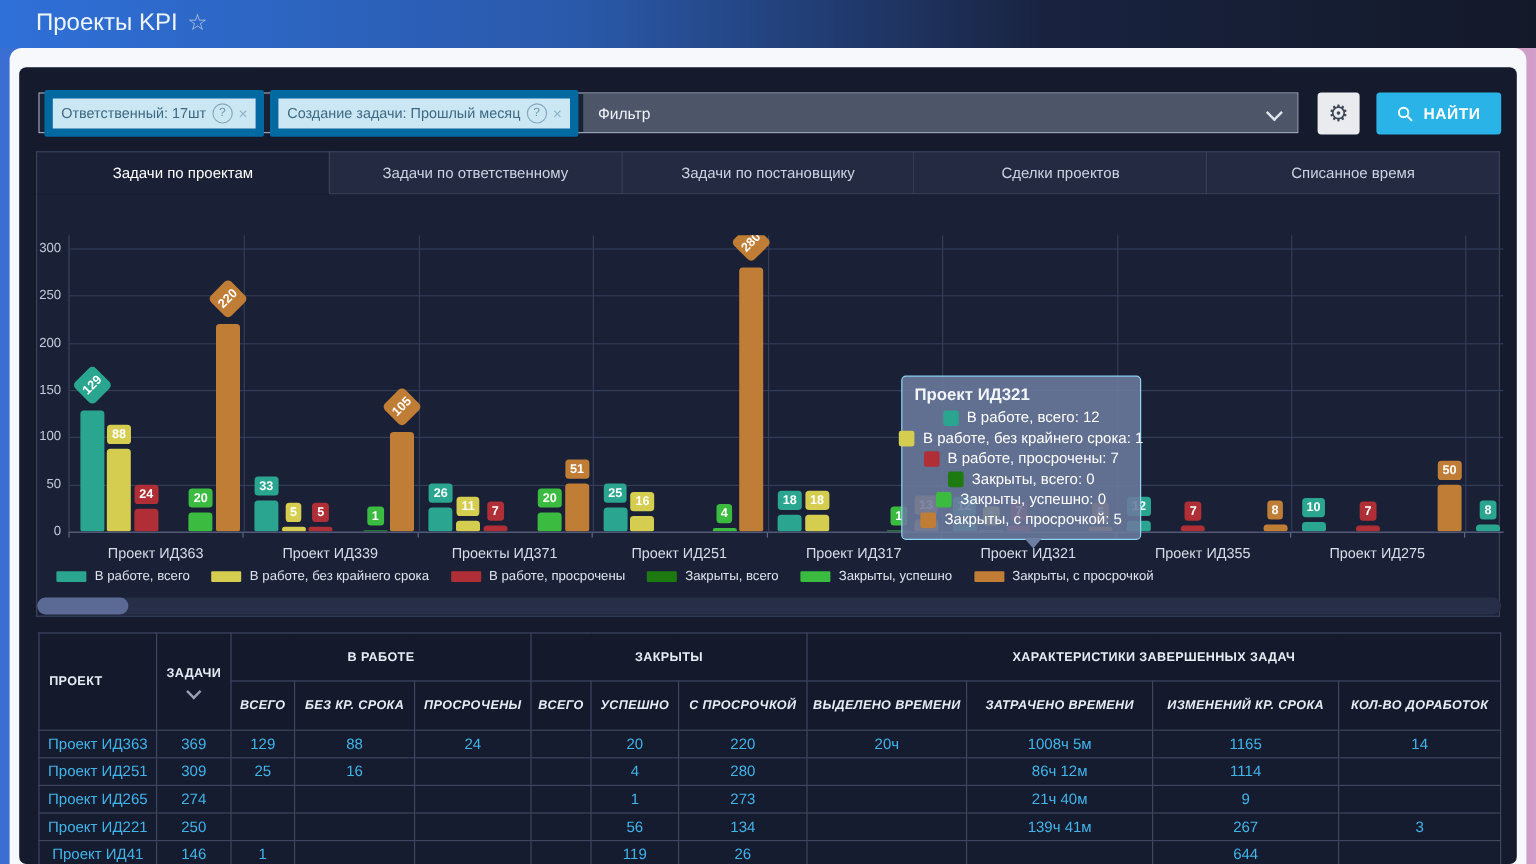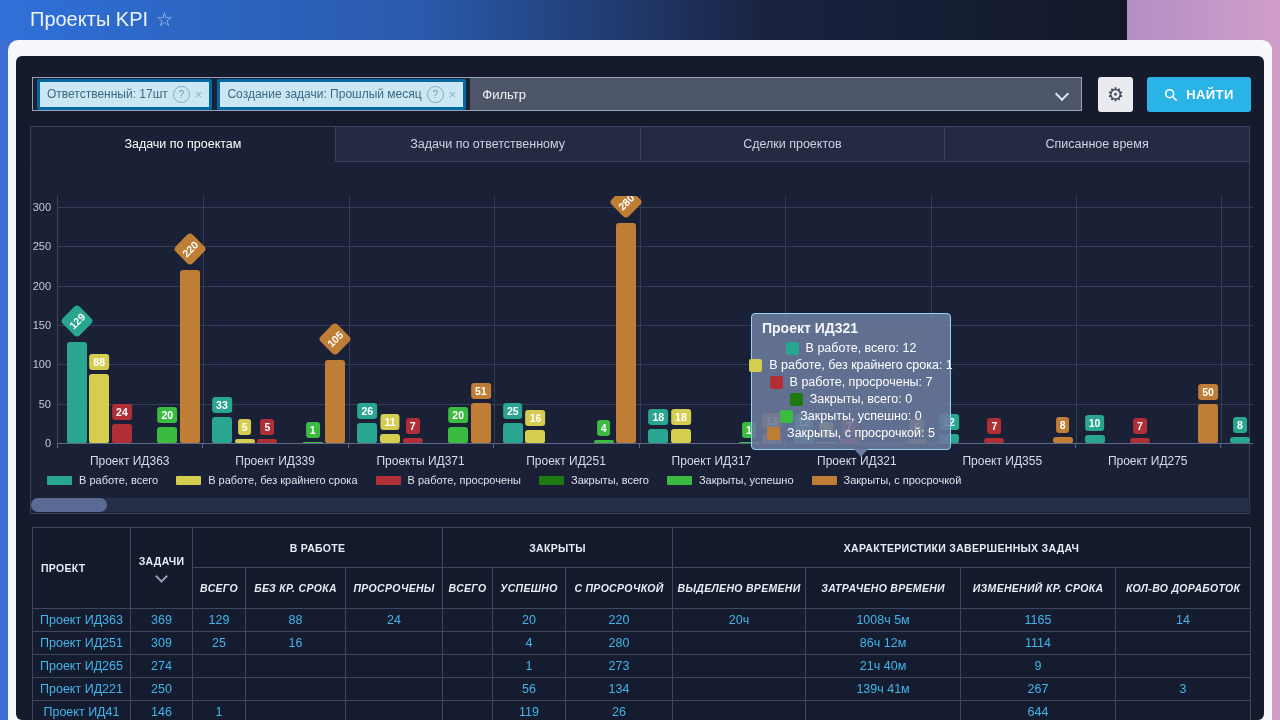--- a/index.html
+++ b/index.html
@@ -1,27 +1,27 @@
 <!DOCTYPE html>
 <html><head>
 <meta charset="utf-8">
 <style>
   html,body{margin:0;padding:0;}
   body{width:1280px;height:720px;overflow:hidden;font-family:"Liberation Sans","DejaVu Sans",sans-serif;}
   .page{position:relative;width:1280px;height:720px;background:linear-gradient(90deg,#3a6ed2 0%,#6f6ac2 60%,#d09ec8 100%);overflow:hidden;}
-  .topbar{position:absolute;top:0;left:0;width:1127px;height:40px;background:linear-gradient(90deg,#2f70d8 0%,#2a59aa 38%,#192340 68%,#131929 100%);}
+  .topbar{position:absolute;top:0;left:0;width:1280px;height:40px;background:linear-gradient(90deg,#2f70d8 0%,#2a59aa 38%,#192340 68%,#131929 100%);}
   .page-title{position:absolute;left:30px;top:8px;font-size:20px;color:#eef4fc;}
   .star{color:#b9c8dd;font-size:19px;margin-left:8px;}
   .panel{position:absolute;left:8px;top:40px;width:1264px;height:680px;background:#f7f8fb;border-radius:10px 10px 0 0;}
   .card{position:absolute;left:8px;top:16px;width:1248px;height:664px;background:#151a2c;border-radius:6px;}
 
   
   .filter-box{position:absolute;left:16px;top:21px;width:1050px;height:34px;border:1px solid #99a3b8;background:#1b2134;display:flex;align-items:center;box-sizing:border-box;}
   .tags{display:flex;gap:5px;padding:0 4px;}
-  .tag{background:#cbe7f4;border:3px solid #0369a1;border-radius:2px;height:25px;display:flex;align-items:center;padding:0 7px;font-size:12px;color:#3d6981;white-space:nowrap;}
+  .tag{background:#cbe7f4;border:7px solid #0369a1;border-radius:2px;height:25px;display:flex;align-items:center;padding:0 7px;font-size:12px;color:#3d6981;white-space:nowrap;}
   .tag-help{width:15px;height:15px;border:1px solid #84a9bc;border-radius:50%;font-size:10px;color:#6d96ab;display:flex;align-items:center;justify-content:center;margin-left:5px;}
   .tag-close{color:#8fb3c5;margin-left:5px;font-size:13px;}
   .filter-input-wrap{flex:1;align-self:stretch;position:relative;display:flex;}
   .filter-input-field{flex:1;border:none;outline:none;background:#4d5669;color:#f0f3f8;font-size:13px;padding:0 30px 0 12px;font-family:inherit;}
   .filter-input-field::placeholder{color:#f0f3f8;opacity:1;}
   .chev{width:8px;height:8px;border-right:2px solid #dfe5ee;border-bottom:2px solid #dfe5ee;transform:rotate(45deg);}
   .dd-chev{position:absolute;right:14px;top:11px;}
   .gear-btn{position:absolute;left:1082px;top:21px;width:35px;height:35px;background:#e9ebee;border:none;border-radius:3px;display:flex;align-items:center;justify-content:center;font-size:19px;color:#3f4858;cursor:pointer;}
   .search-btn{position:absolute;left:1131px;top:21px;width:104px;height:35px;background:#2ab3e6;border:none;border-radius:3px;color:#fff;font-weight:bold;font-size:13px;display:flex;align-items:center;justify-content:center;gap:8px;letter-spacing:.4px;cursor:pointer;font-family:inherit;}
 
@@ -102,20 +102,21 @@
         <svg width="14" height="14" viewBox="0 0 16 16">
             <circle cx="6.5" cy="6.5" r="4.5" fill="none" stroke="#ffffff" stroke-width="1.8"></circle>
             <line x1="10.2" y1="10.2" x2="14.5" y2="14.5" stroke="#ffffff" stroke-width="1.8"></line>
           </svg>
         <span>НАЙТИ</span>
       </button>
 
       <div class="tabs">
           <div class="tab active">Задачи по проектам</div>
           <div class="tab">Задачи по ответственному</div>
+          <div class="tab">Задачи по постановщику</div>
           <div class="tab">Сделки проектов</div>
           <div class="tab">Списанное время</div>
         </div>
 
       <div class="content">
         <div id="plot">
             <div class="gl" style="top: 207.665px;"></div>
             <div class="gl" style="top: 168.33px;"></div>
             <div class="gl" style="top: 128.995px;"></div>
             <div class="gl" style="top: 89.66px;"></div>

